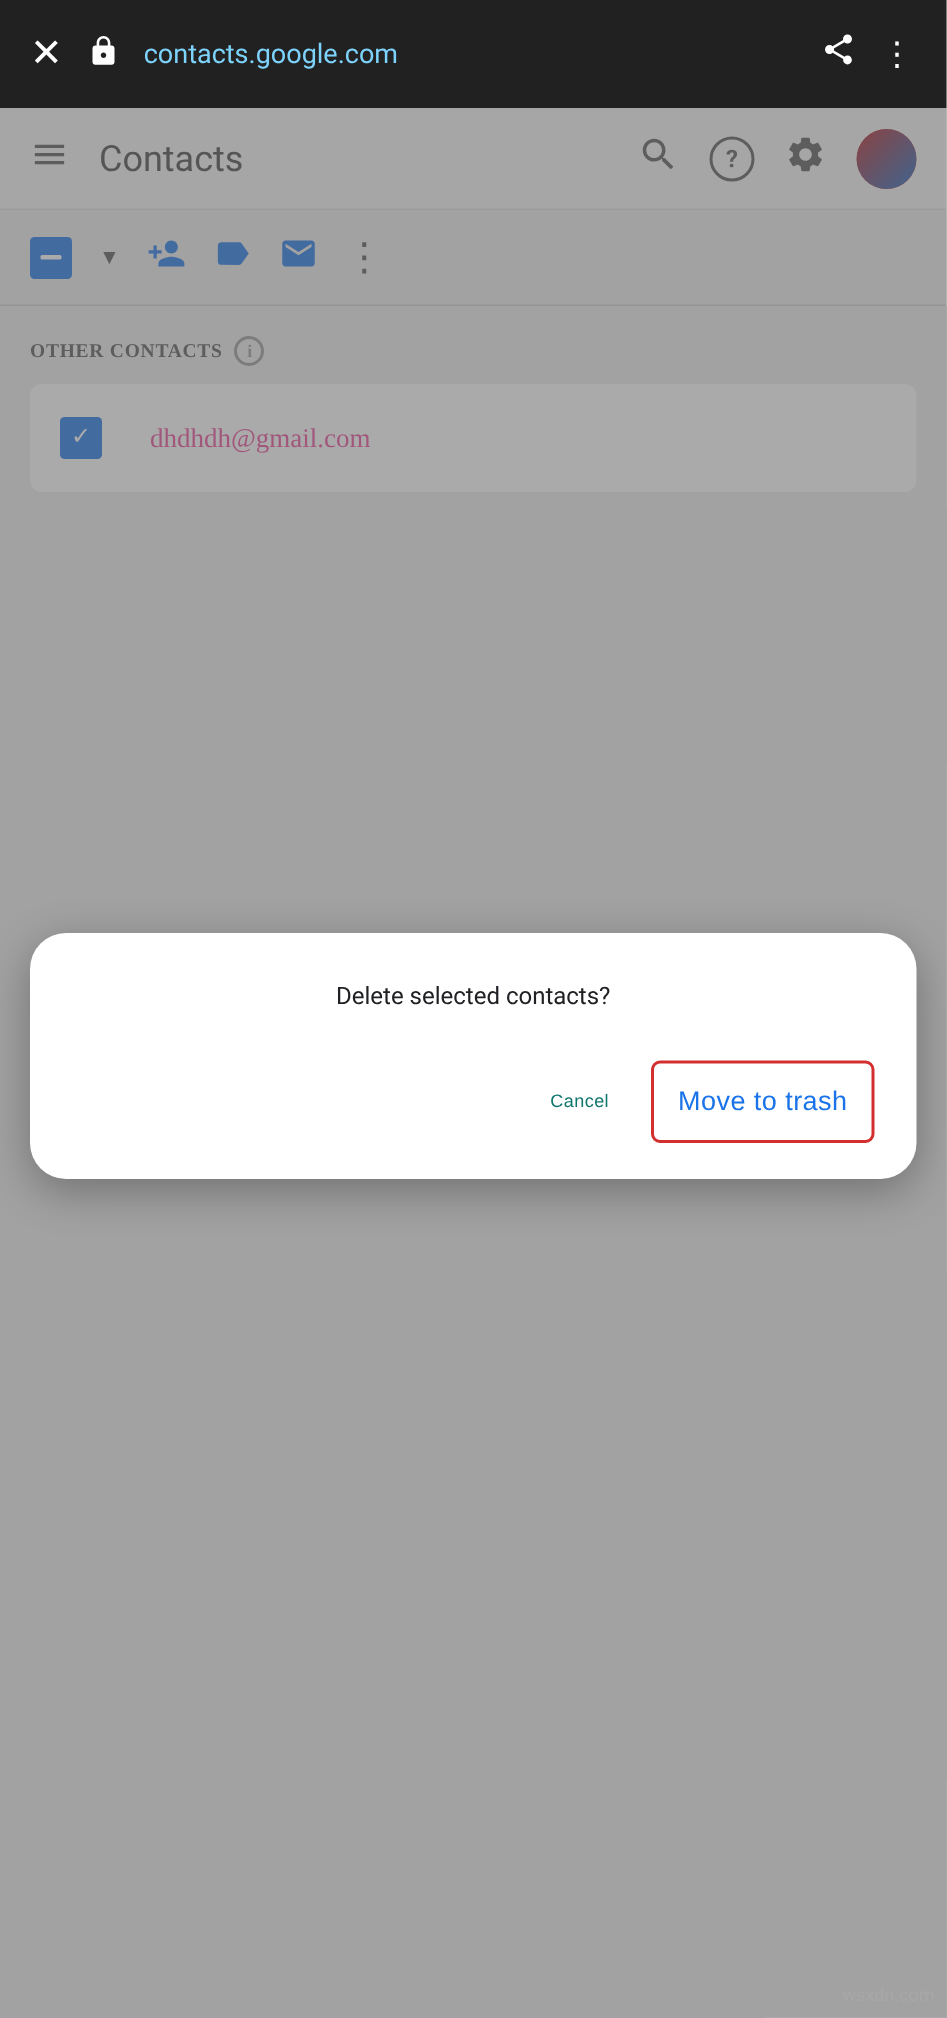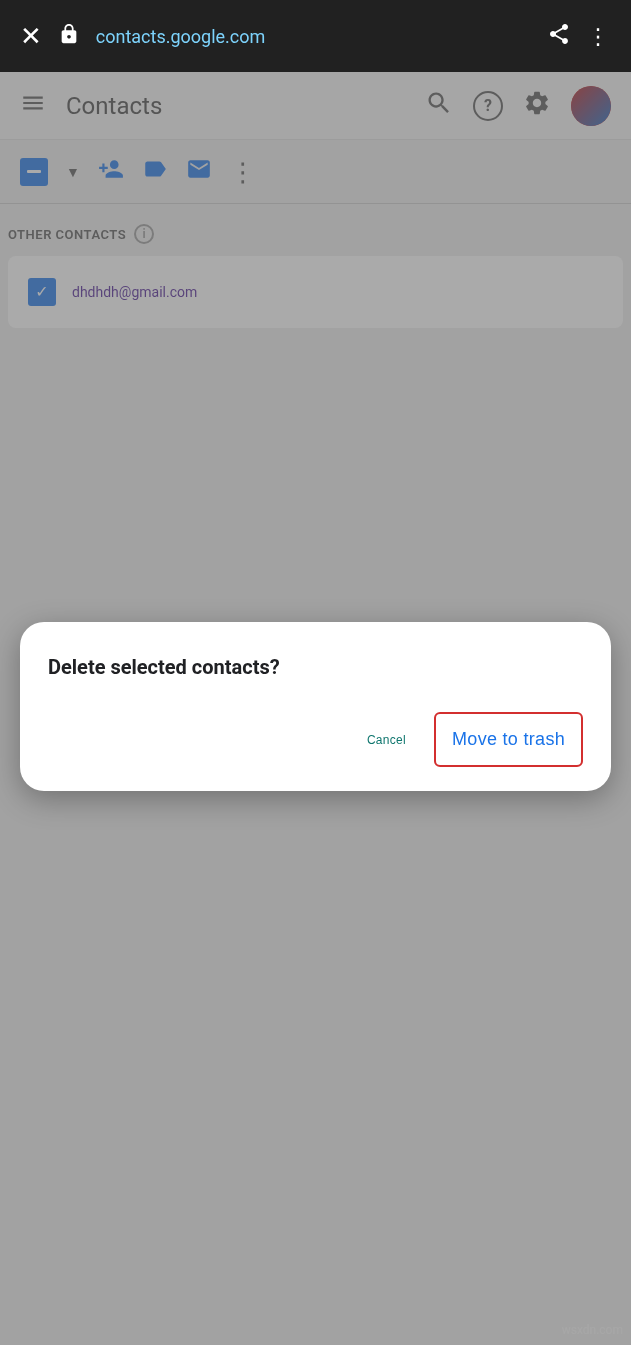--- a/index.html
+++ b/index.html
@@ -182,21 +182,22 @@
     }
 
     .action-more {
       font-size: 22px;
       color: #555;
       cursor: pointer;
     }
 
     
     .contacts-section {
-      padding: 20px 8px 10px;
+      padding: 20px 20px 10px;
+      font-family: Liberation Serif, serif;
     }
 
     .section-header {
       display: flex;
       align-items: center;
       gap: 8px;
       margin-bottom: 12px;
     }
 
     .section-title {
@@ -242,22 +243,23 @@
       flex-shrink: 0;
     }
 
     .checkmark {
       color: white;
       font-size: 16px;
       line-height: 1;
     }
 
     .contact-email {
-      font-size: 14px;
-      color: #4c1d95;
+      font-size: 18px;
+      color: #ec4899;
+      margin-left: 16px;
     }
 
     
     .overlay {
       position: absolute;
       top: 0;
       left: 0;
       right: 0;
       bottom: 0;
       background: rgba(100, 100, 100, 0.55);
@@ -271,25 +273,26 @@
       right: 20px;
       top: 550px;
       background: white;
       border-radius: 24px;
       padding: 32px 28px 24px;
       z-index: 20;
       box-shadow: 0 8px 30px rgba(0,0,0,0.3);
     }
 
     .dialog-title {
-      font-size: 20px;
-      font-weight: 700;
+      font-size: 16px;
+      font-weight: 400;
       color: #202124;
       margin-bottom: 32px;
       line-height: 1.3;
+      text-align: center;
     }
 
     .dialog-actions {
       display: flex;
       justify-content: flex-end;
       gap: 16px;
       align-items: center;
     }
 
     .dialog-cancel {

